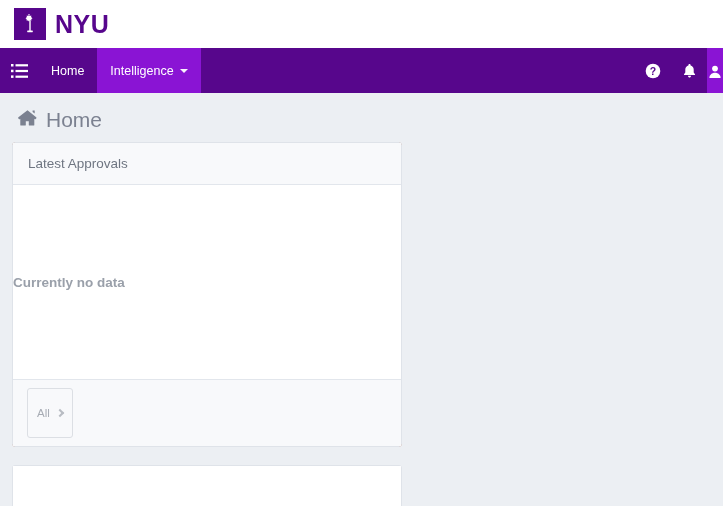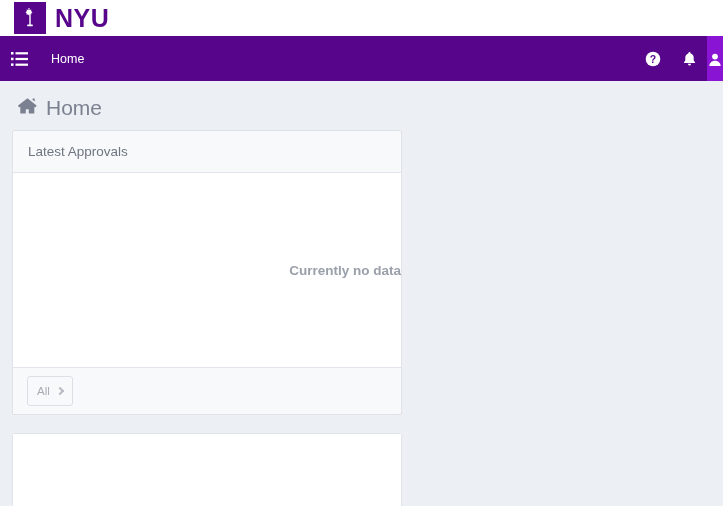--- a/index.html
+++ b/index.html
@@ -13,21 +13,21 @@
 
   body {
     font-family: "Liberation Sans", sans-serif;
     background: #eceff3;
     color: #333;
     -webkit-font-smoothing: antialiased;
   }
 
   
   .brand-bar {
-    height: 36px;
+    height: 48px;
     background: #ffffff;
     display: flex;
     align-items: center;
     padding-left: 14px;
   }
   .brand-link {
     display: flex;
     align-items: center;
     gap: 9px;
     text-decoration: none;
@@ -152,40 +152,40 @@
     border-bottom: 1px solid #e2e6ec;
     padding: 13px 15px;
     font-size: 13.5px;
     color: #6f7682;
   }
   .card-body {
     background: #ffffff;
     height: 194px;
     display: flex;
     align-items: center;
-    justify-content: flex-end;
+    justify-content: flex-start;
   }
   .no-data {
     font-size: 13.5px;
     color: #9aa0aa;
     font-weight: bold;
   }
   .card-footer {
     background: #f8f9fb;
     border-top: 1px solid #e2e6ec;
     padding: 8px 14px;
   }
   .all-btn {
     display: inline-flex;
     align-items: center;
     gap: 7px;
     background: #f8f9fb;
     border: 1px solid #dcdfe4;
     border-radius: 3px;
-    padding: 8px 9px;
+    padding: 18px 9px;
     font-size: 11.5px;
     color: #a7acb4;
     cursor: pointer;
     font-family: inherit;
   }
   .chev {
     display: inline-block;
     width: 6px; height: 6px;
     border-top: 2px solid #b8bcc3;
     border-right: 2px solid #b8bcc3;
@@ -226,20 +226,24 @@
         </g>
       </svg>
     </button>
 
     <a class="nav-item" href="#">
       <span>Home</span>
     </a>
 
 
 
+    <a class="nav-item active" href="#">
+      <span>Intelligence</span>
+      <span class="caret"></span>
+    </a>
   </div>
 
   <div class="nav-right">
     <button class="nav-icon-btn" aria-label="help">
       <svg width="16" height="16" viewBox="0 0 16 16" aria-hidden="true">
         <circle cx="8" cy="8" r="7.3" fill="#ffffff"></circle>
         <text x="8" y="11.8" font-size="10.5" font-weight="bold" text-anchor="middle" font-family="Liberation Sans, sans-serif" fill="#57068c">?</text>
       </svg>
     </button>
 

